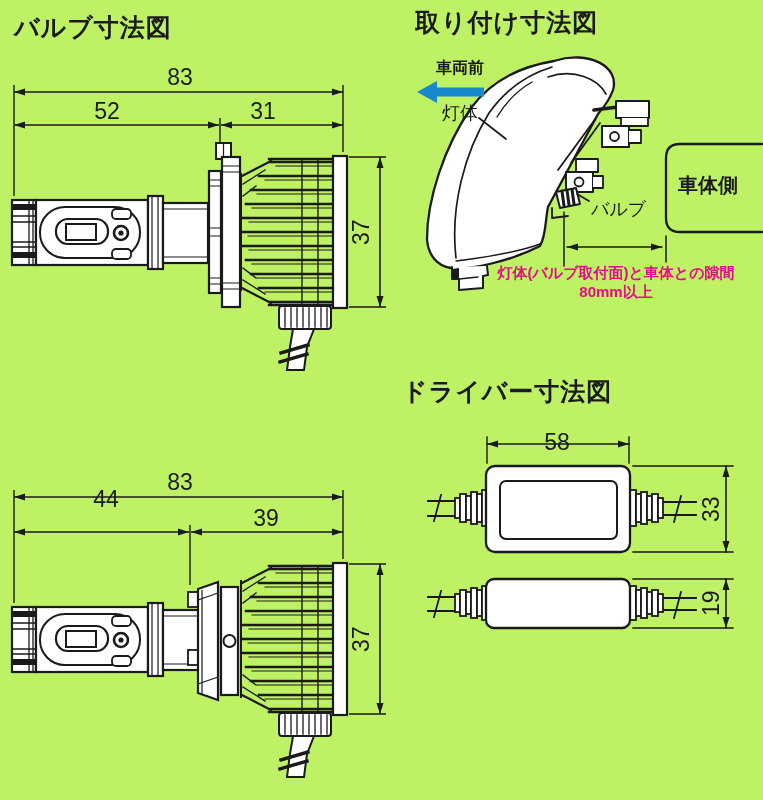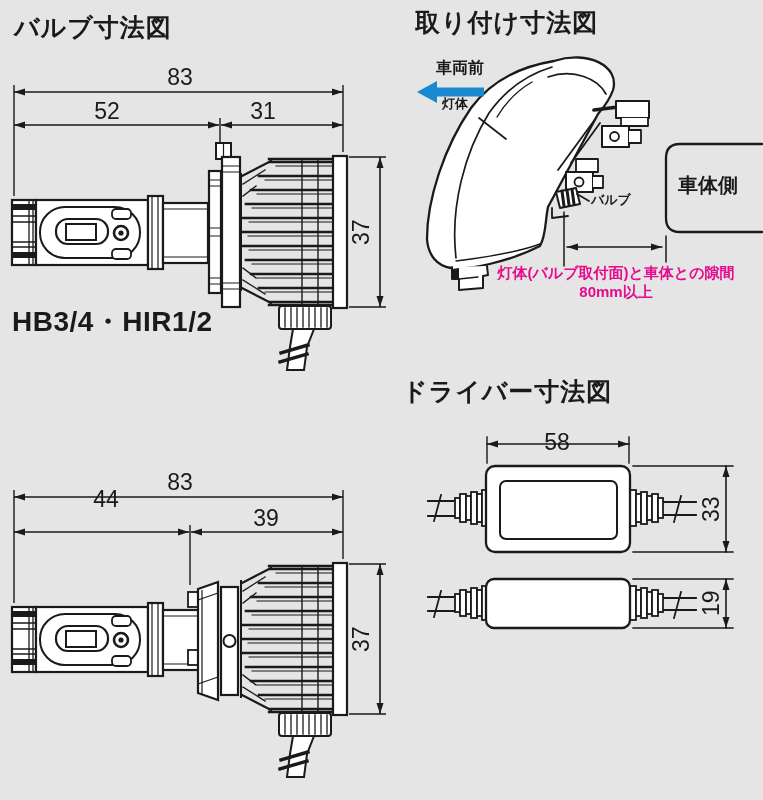--- a/index.html
+++ b/index.html
@@ -1,27 +1,27 @@
 <!DOCTYPE html>
 <html><head>
 <meta charset="utf-8">
 <style>
   html,body{margin:0;padding:0;background:#fff;}
   .stage{
-    position:relative;width:763px;height:800px;background:#e5e5e5;overflow:hidden;
+    position:relative;width:763px;height:800px;background:#bef264;overflow:hidden;
     font-family:"Liberation Sans","DejaVu Sans",sans-serif;color:#1a1a1a;
   }
   .stage svg{position:absolute;left:0;top:0;}
   .txt{position:absolute;white-space:nowrap;line-height:1.15;}
   .title{font-size:25px;font-weight:700;letter-spacing:1px;}
   .model{font-size:28px;font-weight:600;letter-spacing:.5px;}
   .dim{width:46px;text-align:center;font-size:23px;font-weight:500;}
   .vdim{width:44px;text-align:center;font-size:23px;font-weight:500;transform:rotate(-90deg);transform-origin:center;}
   .jp-bold{font-size:16px;font-weight:700;}
-  .jp{font-size:13px;font-weight:700;}
+  .jp{font-size:18px;font-weight:400;margin-top:6px;}
   .bracket-lbl{width:90px;text-align:center;font-size:20px;font-weight:700;font-family:Liberation Serif, serif;}
   .note{width:310px;text-align:center;font-size:15px;font-weight:700;color:#e60a8c;white-space:nowrap;}
 </style>
 </head>
 <body>
 
 <div class="stage">
 
   <svg width="763" height="800" viewBox="0 0 763 800">
     <defs>
@@ -211,21 +211,20 @@
   </svg>
 
   <div class="txt title" style="left:14px;top:13px;">バルブ寸法図</div>
   <div class="txt title" style="left:402px;top:377px;">ドライバー寸法図</div>
   <div class="txt title" style="left:415px;top:8px;">取り付け寸法図</div>
 
   <div class="txt dim" style="left:157px;top:64px;">83</div>
   <div class="txt dim" style="left:84px;top:98px;">52</div>
   <div class="txt dim" style="left:240px;top:98px;">31</div>
   <div class="txt vdim" style="left:339px;top:219px;">37</div>
-  <div class="txt model" style="left:12px;top:306px;">HB3/4・HIR1/2</div>
 
   <div class="txt dim" style="left:157px;top:469px;">83</div>
   <div class="txt dim" style="left:83px;top:486px;">44</div>
   <div class="txt dim" style="left:243px;top:505px;">39</div>
   <div class="txt vdim" style="left:339px;top:626px;">37</div>
 
   <div class="txt jp-bold" style="left:436px;top:59px;">車両前</div>
   <div class="txt jp" style="left:442px;top:97px;">灯体</div>
   <div class="txt jp" style="left:591px;top:193px;">バルブ</div>
   <div class="txt bracket-lbl" style="left:663px;top:174px;">車体側</div>

